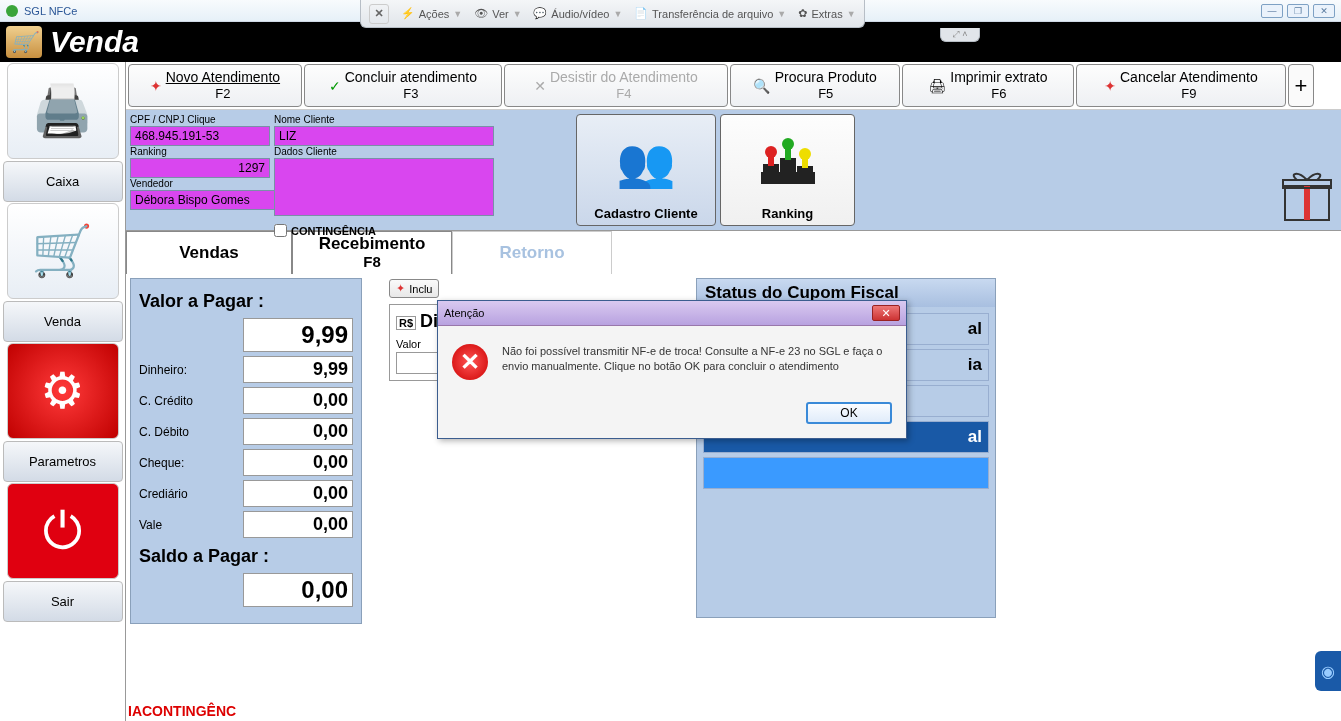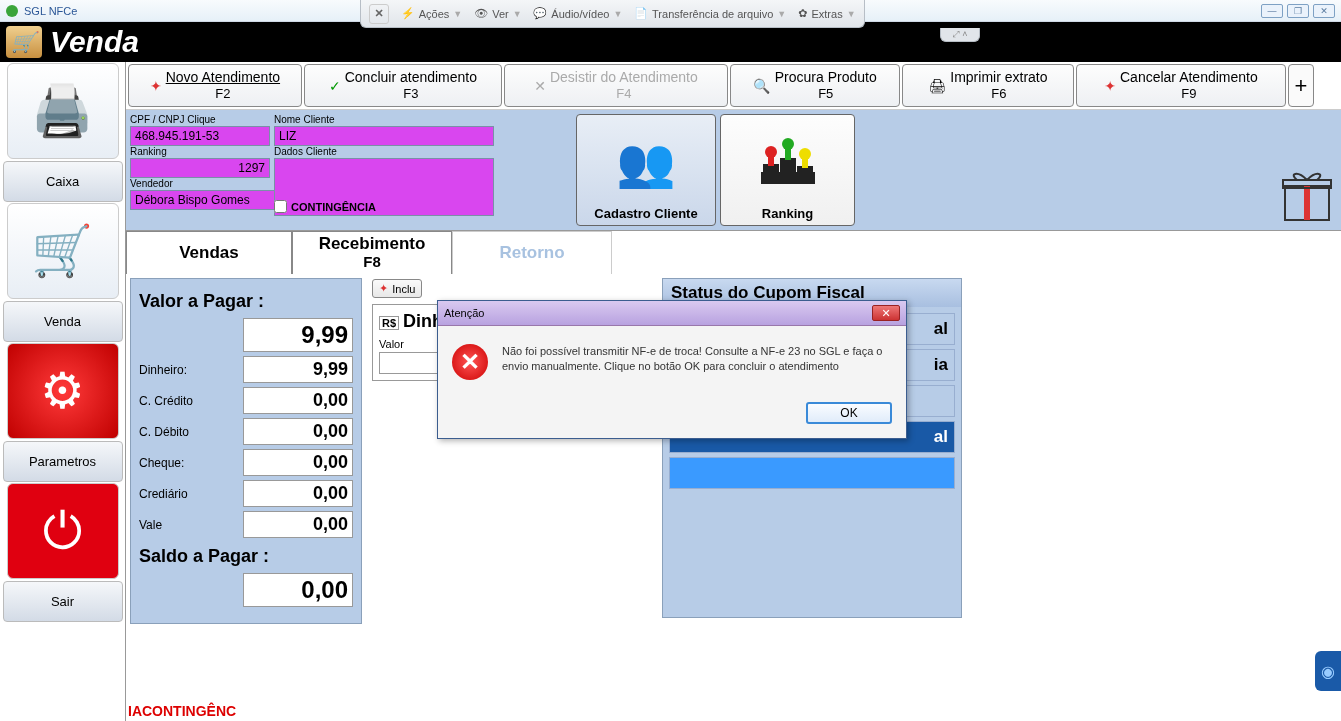--- a/index.html
+++ b/index.html
@@ -47,30 +47,30 @@
 .cl-label { font-size: 10px; color: #000; margin-bottom: 1px; }
 .cl-input { background: #d946ef; border: 1px solid #7a8fa8; font-size: 12px; padding: 2px 4px; height: 20px; }
 .cl-combo { display:flex; }
 .cl-combo input { flex:1; }
 .cl-combo .dd { width:18px; background:linear-gradient(#f0f0f0,#d0d0d0); border:1px solid #888; text-align:center; font-size:10px; line-height:16px; }
 .gift-box { width: 60px; height: 60px; align-self: flex-end; margin-left: auto; }
 .big-side-btn { width: 140px; border: 1px solid #666; border-radius: 4px; background: linear-gradient(#e8eef6,#cad7ea); display: flex; flex-direction: column; align-items: center; justify-content: flex-end; padding: 4px; font-size: 13px; font-weight: bold; position:absolute; }
 .big-side-btn .ico { font-size: 48px; flex:1; display:flex; align-items:center;}
 #btn-cad-cliente { left: 450px; top: 4px; height: 112px; width:140px;}
 #btn-ranking { left: 594px; top: 4px; height: 112px; width:135px; background:linear-gradient(#fdfdfd,#f0f0f0);}
-.contingencia-chk { position:absolute; left:148px; top:90px; font-size:11px; font-weight:bold; display:flex; align-items:center; gap:4px; }
+.contingencia-chk { position:absolute; left:148px; top:114px; font-size:11px; font-weight:bold; display:flex; align-items:center; gap:4px; }
 
 
 .tabs-row { display: flex; height: 44px; border-top: 1px solid #999; }
 .tab { border: 1px solid #888; border-bottom: none; padding: 6px 20px; font-size: 17px; font-weight: bold; background: #fff; display:flex; flex-direction:column; align-items:center; justify-content:center; line-height:18px;}
 .tab.inactive { color: #a8c2e0; border-color:#ccc; }
 .tab .sc { font-size: 15px; }
 
 
-.panel-area { display:flex; padding: 4px 4px; gap: 10px; }
+.panel-area { display:flex; padding: 4px 4px; gap: 27px; }
 .pay-panel { width: 232px; background: #b7cce7; border: 1px solid #8aa0ba; padding: 12px 8px; }
 .pay-row { display: flex; align-items: center; margin: 4px 0; }
 .pay-label { font-size: 12px; flex: 1; }
 .pay-title { font-size: 18px; font-weight: bold; margin-bottom: 6px; }
 .pay-input { width: 110px; text-align: right; font-size: 18px; font-weight: bold; background: #fff; border: 1px solid #999; padding: 2px 4px; }
 .pay-input.big { font-size: 24px; }
 
 .mid-panel { width: 280px; }
 .mini-btn { display:inline-flex; align-items:center; gap:4px; border:1px solid #888; border-radius:3px; padding:2px 6px; background:linear-gradient(#fafafa,#e8e8e8); font-size:11px; }
 .dinh-box { border:1px solid #999; margin-top:6px; padding:6px; background:#fff; }

